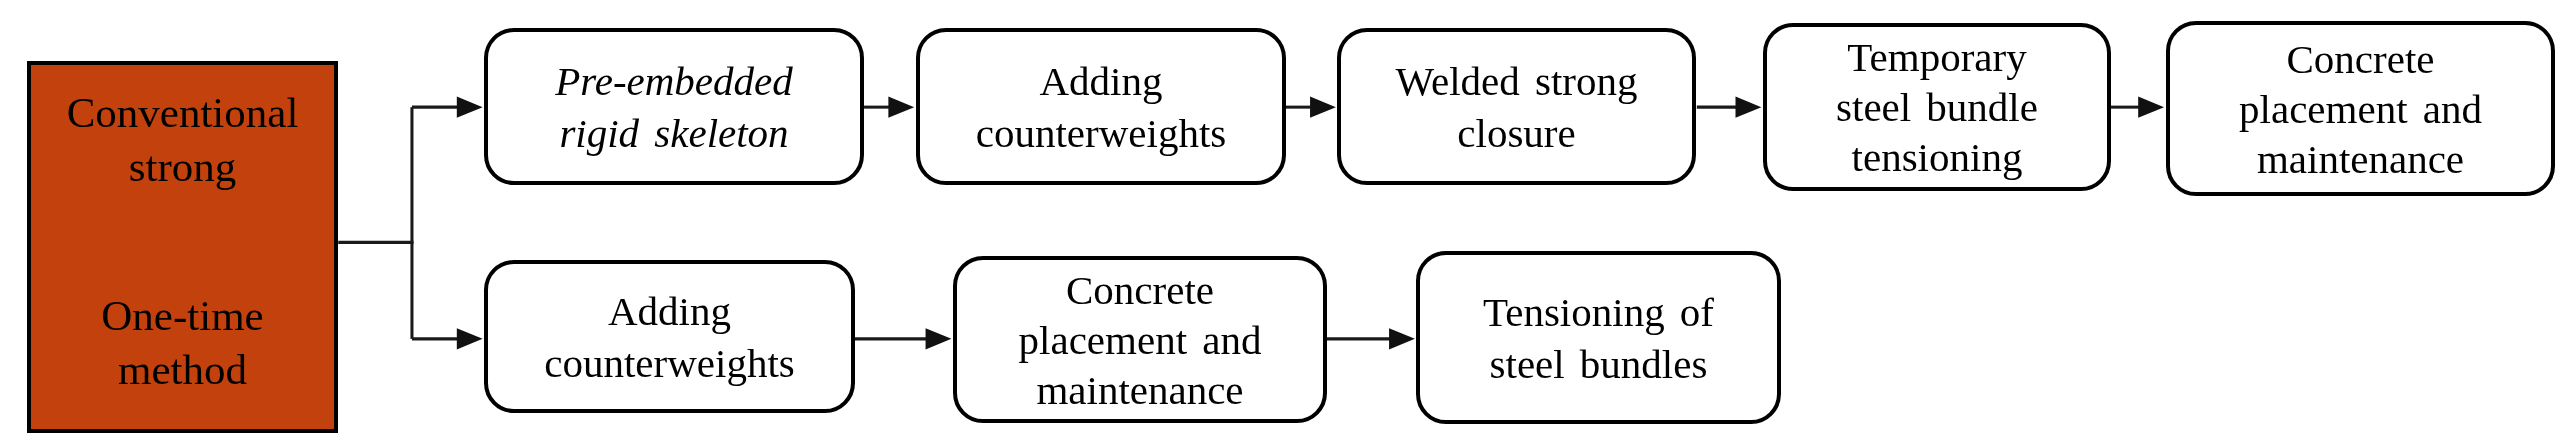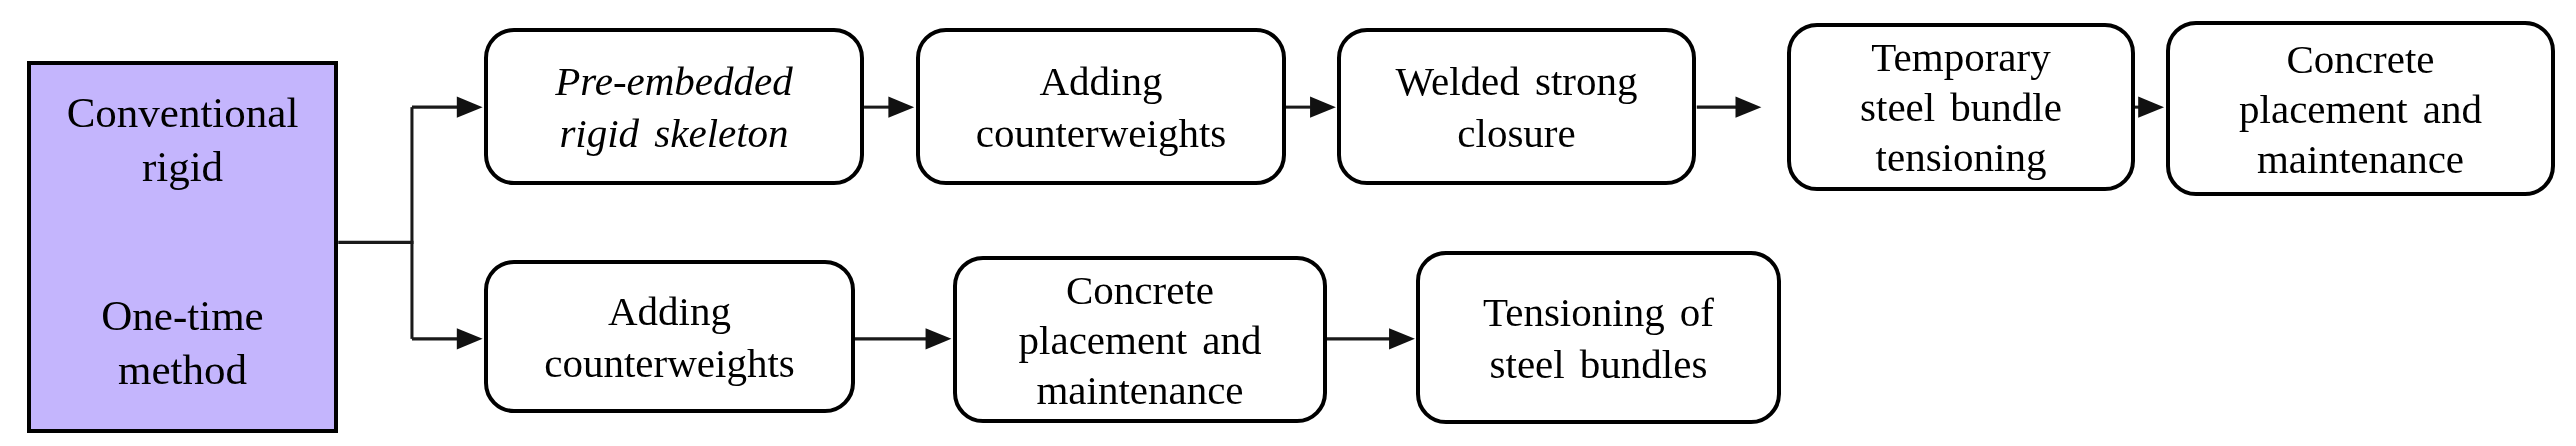--- a/index.html
+++ b/index.html
@@ -32,21 +32,21 @@
   }
   .node.rounded {
     border-radius: 30px;
   }
   .node.three-line {
     line-height: 50px;
   }
   .src-box {
     position: absolute;
     box-sizing: border-box;
-    background: #c4b5fd;
+    background: #c2410c;
     border: 4.6px solid #000000;
     display: flex;
     flex-direction: column;
     align-items: center;
     justify-content: space-between;
     text-align: center;
     font-size: 43px;
     line-height: 54px;
     padding: 21px 4.6px 32px 4.6px;
   }
@@ -92,21 +92,21 @@
     <line x1="1125" y1="446" x2="1220" y2="446"></line>
     <path class="head" d="M1252 446 L1218 432 L1218 460 Z"></path>
 
     <line x1="1746" y1="446" x2="1830" y2="446"></line>
     <path class="head" d="M1862 446 L1828 432 L1828 460 Z"></path>
   </svg>
 
   <div class="src-box" style="left:27px; top:61px; width:311px; height:372px;">
     <div>
       <span class="line">Conventional</span>
-      <span class="line">rigid</span>
+      <span class="line">strong</span>
     </div>
     <div>
       <span class="line">One-time</span>
       <span class="line">method</span>
     </div>
   </div>
 
   <div class="node rounded" style="left:484px; top:28px; width:380px; height:157px;font-style:italic;">
     <span class="line">Pre-embedded</span>
     <span class="line">rigid skeleton</span>
@@ -115,21 +115,21 @@
   <div class="node rounded" style="left:916px; top:28px; width:370px; height:157px;">
     <span class="line">Adding</span>
     <span class="line">counterweights</span>
   </div>
 
   <div class="node rounded" style="left:1337px; top:28px; width:359px; height:157px;">
     <span class="line">Welded strong</span>
     <span class="line">closure</span>
   </div>
 
-  <div class="node rounded three-line" style="left:1763px; top:23px; width:348px; height:168px;margin-left:24px;">
+  <div class="node rounded three-line" style="left:1763px; top:23px; width:348px; height:168px;">
     <span class="line">Temporary</span>
     <span class="line">steel bundle</span>
     <span class="line">tensioning</span>
   </div>
 
   <div class="node rounded three-line" style="left:2166px; top:21px; width:389px; height:175px;">
     <span class="line">Concrete</span>
     <span class="line">placement and</span>
     <span class="line">maintenance</span>
   </div>

